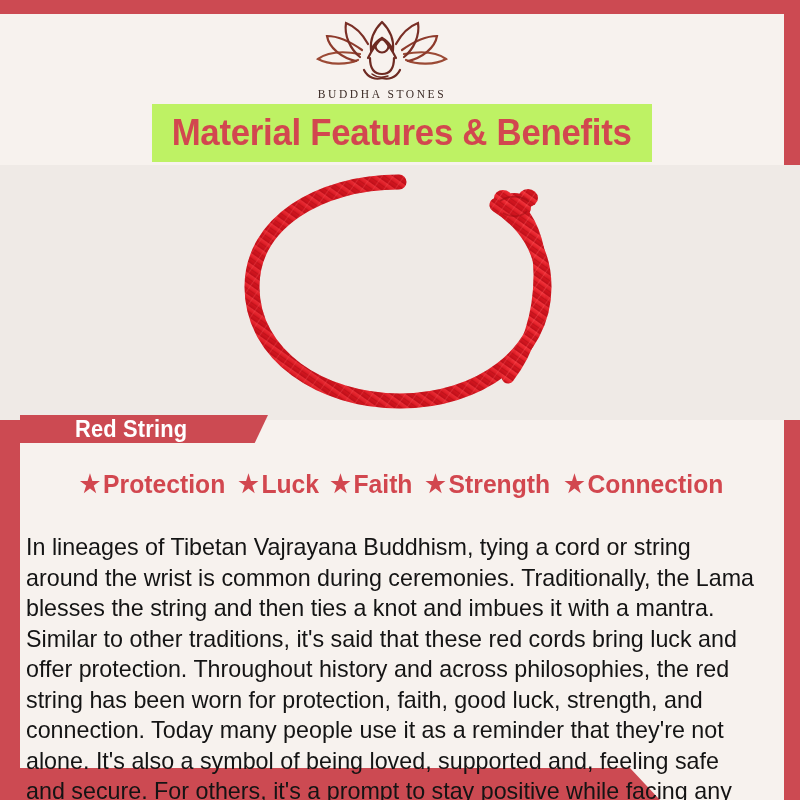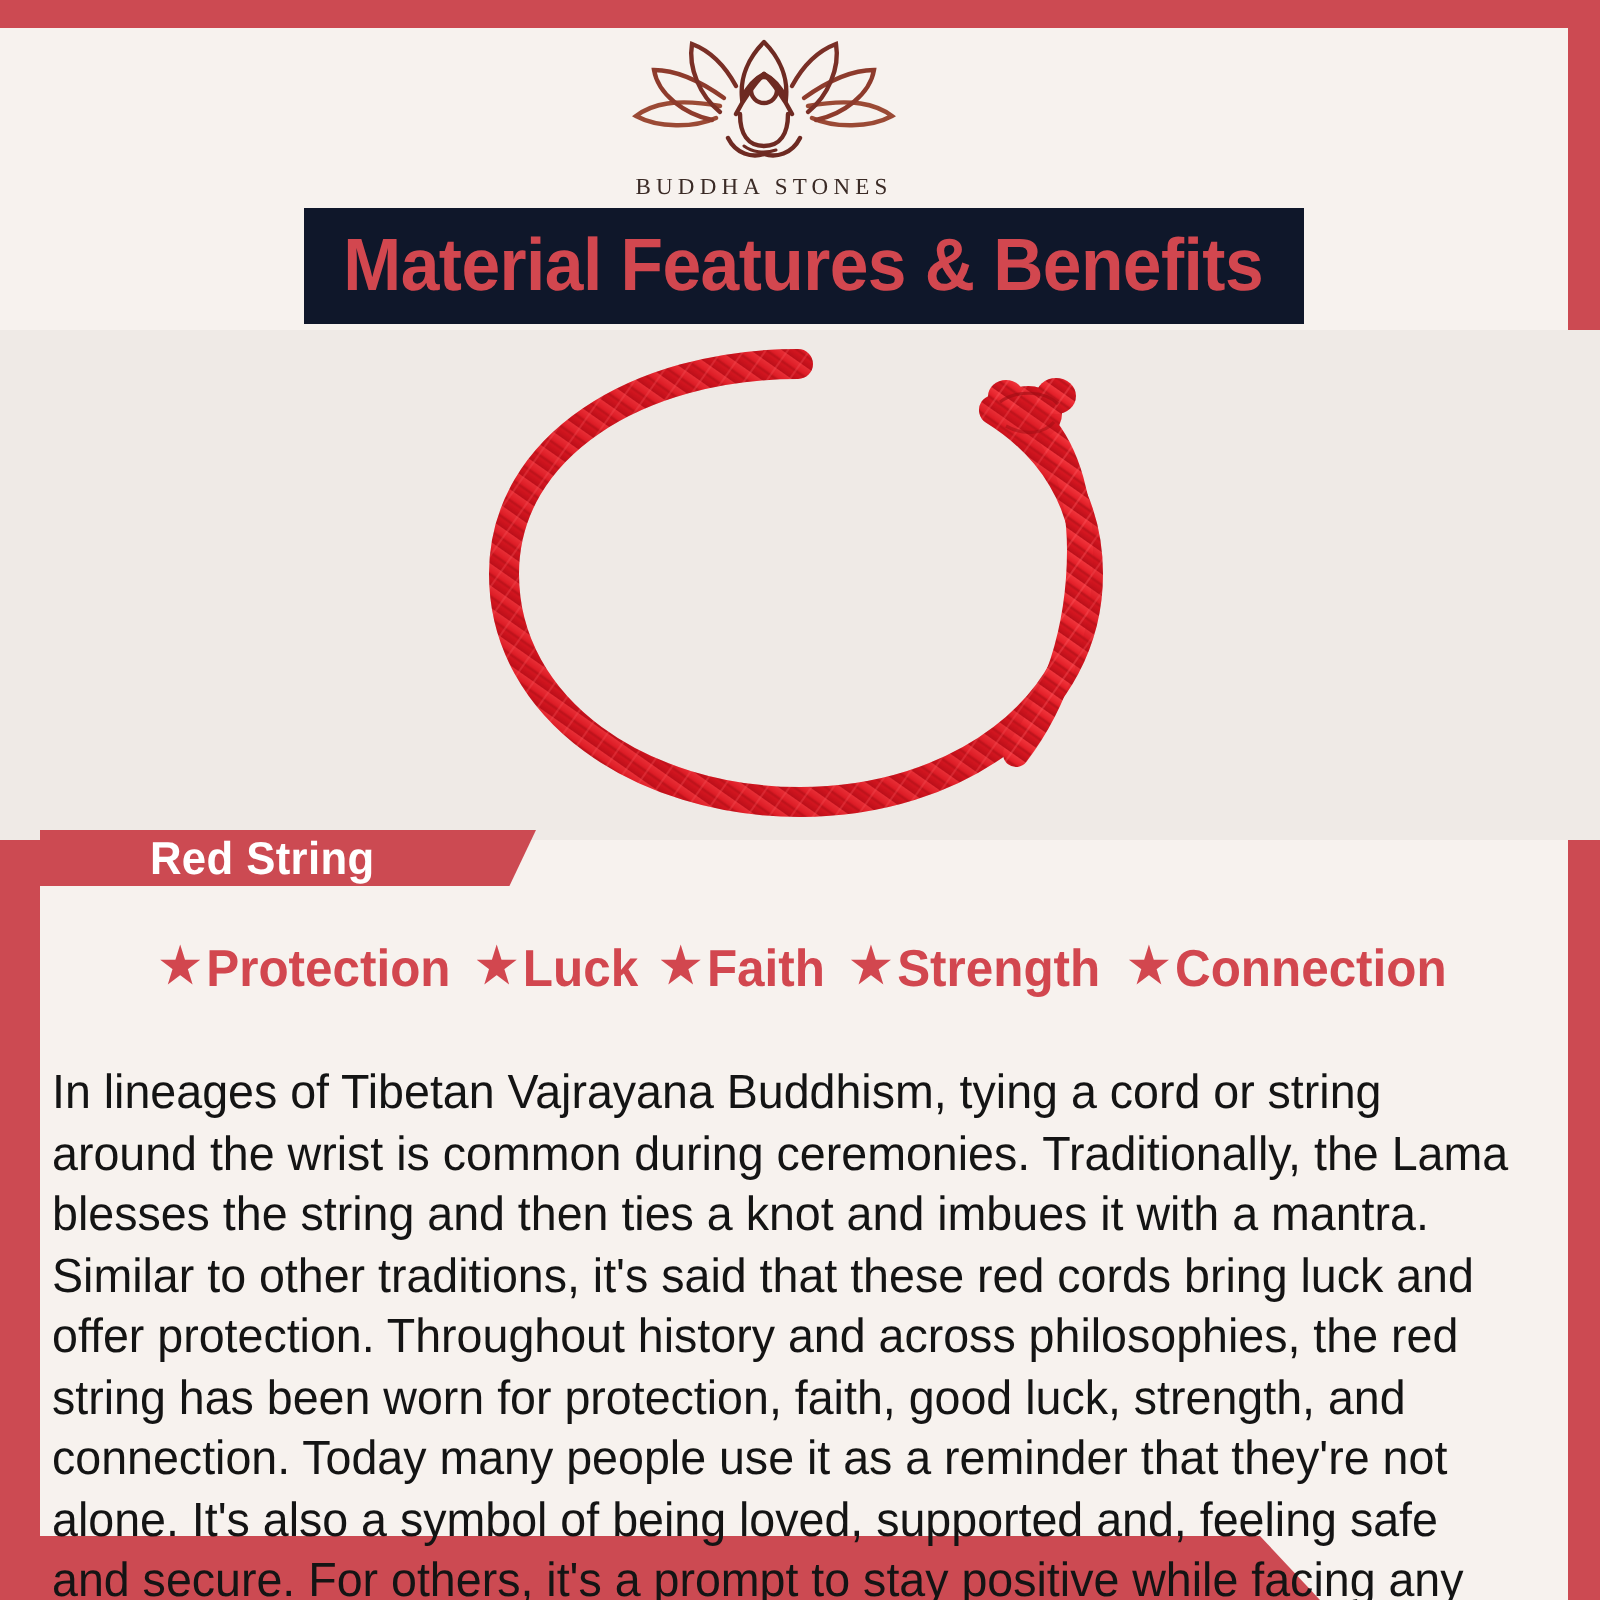--- a/index.html
+++ b/index.html
@@ -72,21 +72,21 @@
     letter-spacing: 2.6px;
     color: #3b2b26;
     font-weight: 400;
   }
 
   
   .title-plate {
     position: absolute;
     left: 152px; top: 104px;
     width: 500px; height: 58px;
-    background: #0f172a;
+    background: #bef264;
     display: flex;
     align-items: center;
     justify-content: center;
   }
   .title-text {
     font-family: "Liberation Sans Narrow", "Liberation Sans", sans-serif;
     font-size: 37px;
     font-weight: bold;
     color: #d2474f;
     letter-spacing: -0.3px;

